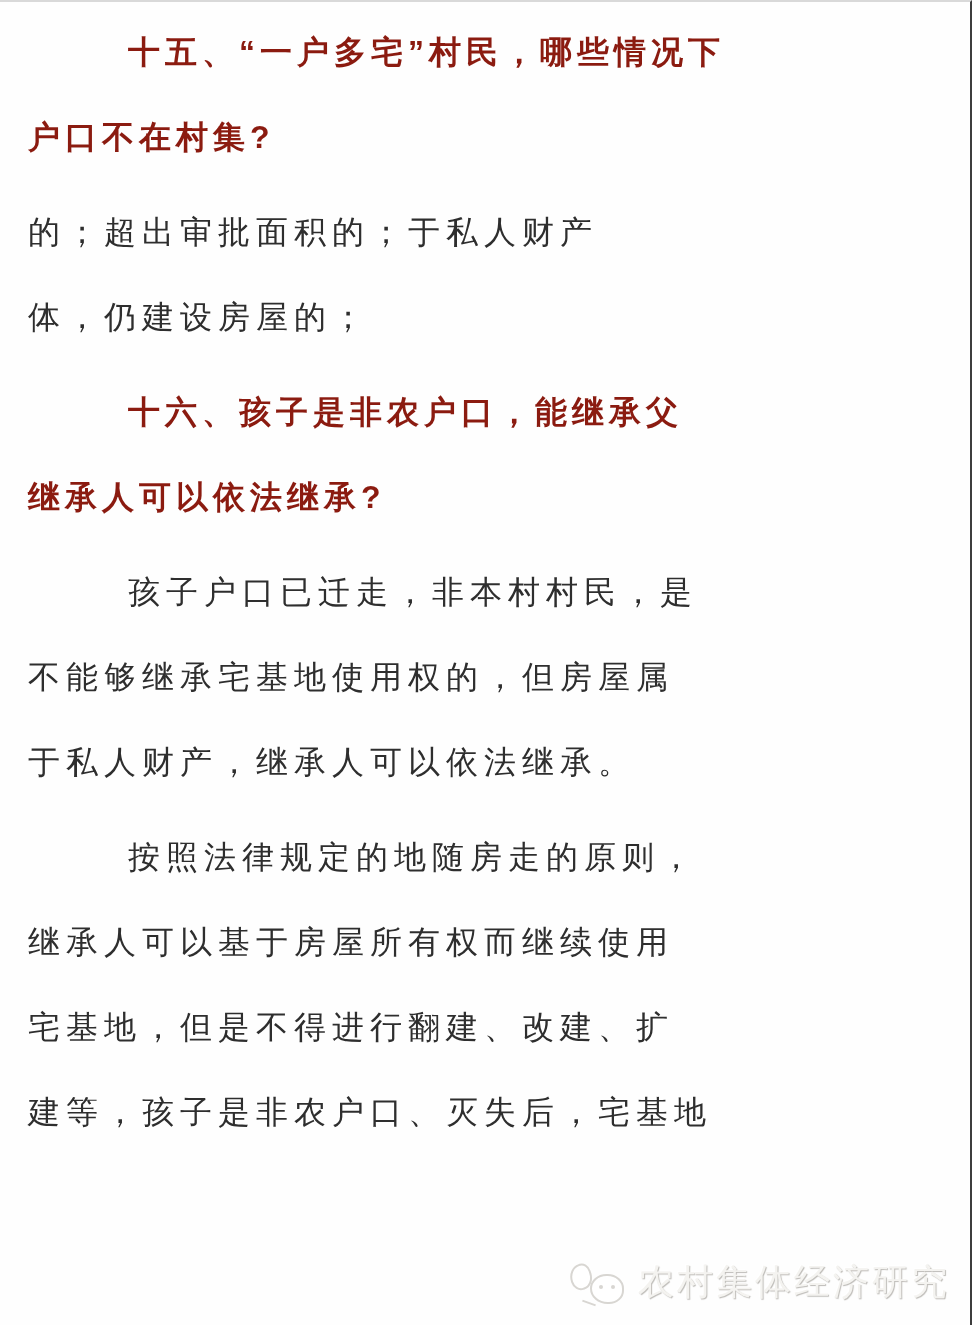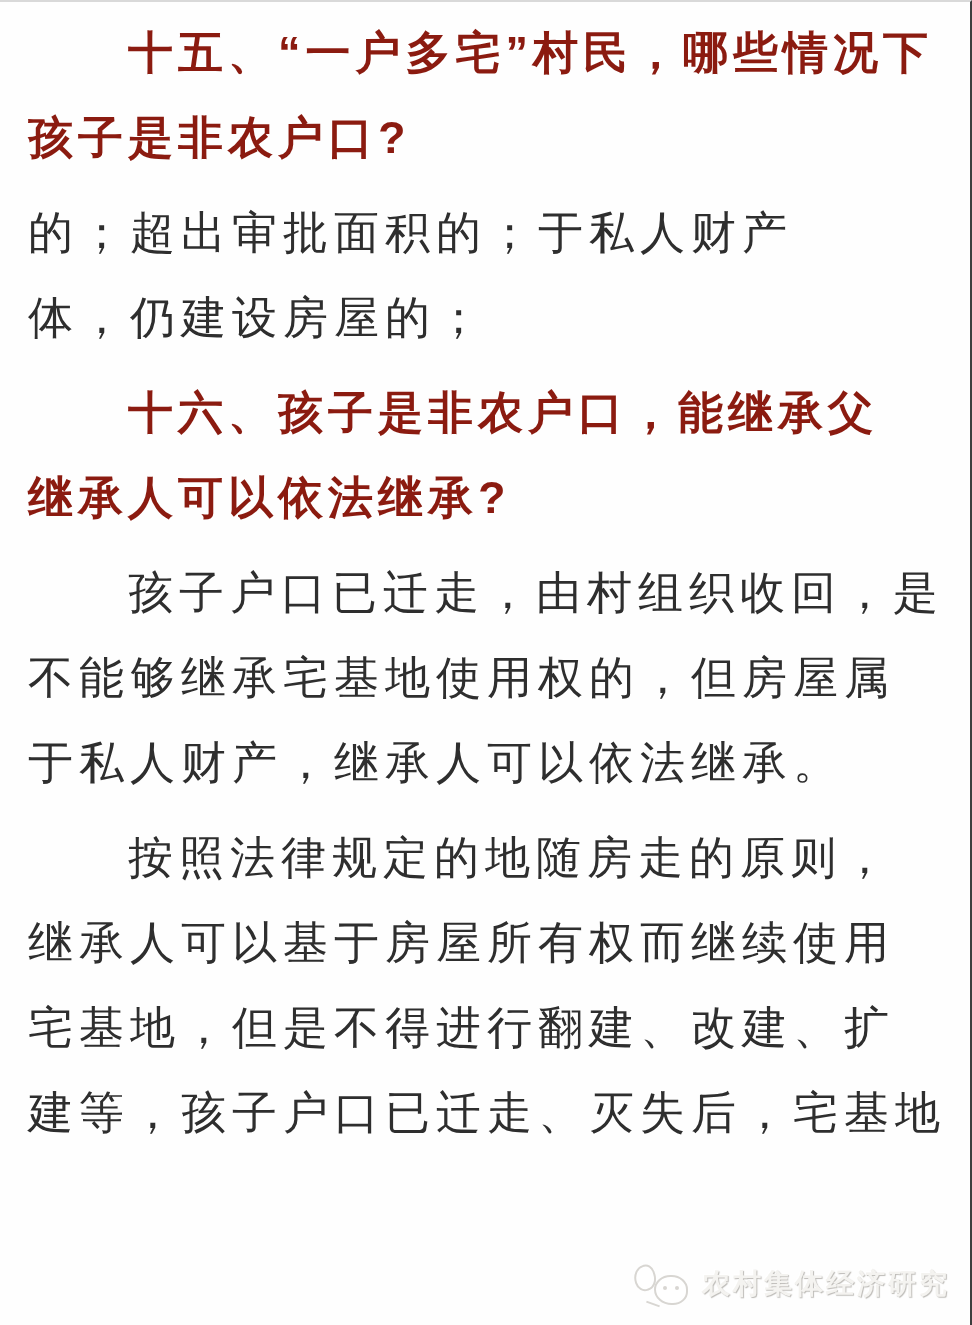--- a/index.html
+++ b/index.html
@@ -23,21 +23,21 @@
     position: relative;
     width: 972px; height: 1325px;
     background: var(--bg-color);
     border-top: 2px solid var(--edge-top);
     border-right: 2px solid var(--edge-right);
     padding: 8px 0 0 28px;
     overflow: hidden;
   }
   .block { margin-bottom: 10px; }
   .line {
-    font-size: 45px;
+    font-size: 32px;
     line-height: 85px;
     letter-spacing: 6px;
     color: var(--body-color);
     white-space: nowrap;
   }
   .heading .line {
     color: var(--heading-color);
     font-weight: bold;
     letter-spacing: 5px;
   }
@@ -75,59 +75,59 @@
     transform: rotate(-18deg);
     background: #fff;
   }
   .wm-logo .tail {
     position: absolute; left: 14px; bottom: 2px;
     width: 14px; height: 2px;
     background: var(--wm-line);
     transform: rotate(20deg);
   }
   .wm-text {
-    font-size: 28px;
+    font-size: 36px;
     letter-spacing: 3px;
-    font-weight: bold;
+    font-weight: normal;
     color: var(--wm-fill);
     text-shadow: 1px 1px 1px var(--wm-shadow), -1px -1px 1px #ffffff;
     white-space: nowrap;
   }
 </style>
 </head>
 <body>
 
 <div class="page">
 
   <section class="block heading">
     <div class="line indent">十五、“一户多宅”村民，哪些情况下</div>
-    <div class="line">孩子是非农户口?</div>
+    <div class="line">户口不在村集?</div>
   </section>
 
   <section class="block paragraph">
     <div class="line">的；超出审批面积的；于私人财产</div>
     <div class="line">体，仍建设房屋的；</div>
   </section>
 
   <section class="block heading">
     <div class="line indent">十六、孩子是非农户口，能继承父</div>
     <div class="line">继承人可以依法继承?</div>
   </section>
 
   <section class="block paragraph">
-    <div class="line indent">孩子户口已迁走，由村组织收回，是</div>
+    <div class="line indent">孩子户口已迁走，非本村村民，是</div>
     <div class="line">不能够继承宅基地使用权的，但房屋属</div>
     <div class="line">于私人财产，继承人可以依法继承。</div>
   </section>
 
   <section class="block paragraph">
     <div class="line indent">按照法律规定的地随房走的原则，</div>
     <div class="line">继承人可以基于房屋所有权而继续使用</div>
     <div class="line">宅基地，但是不得进行翻建、改建、扩</div>
-    <div class="line">建等，孩子户口已迁走、灭失后，宅基地</div>
+    <div class="line">建等，孩子是非农户口、灭失后，宅基地</div>
   </section>
 
   <div class="watermark">
     <span class="wm-logo">
       <span class="wing"></span>
       <span class="head"></span>
       <span class="tail"></span>
     </span>
     <span class="wm-text">农村集体经济研究</span>
   </div>

